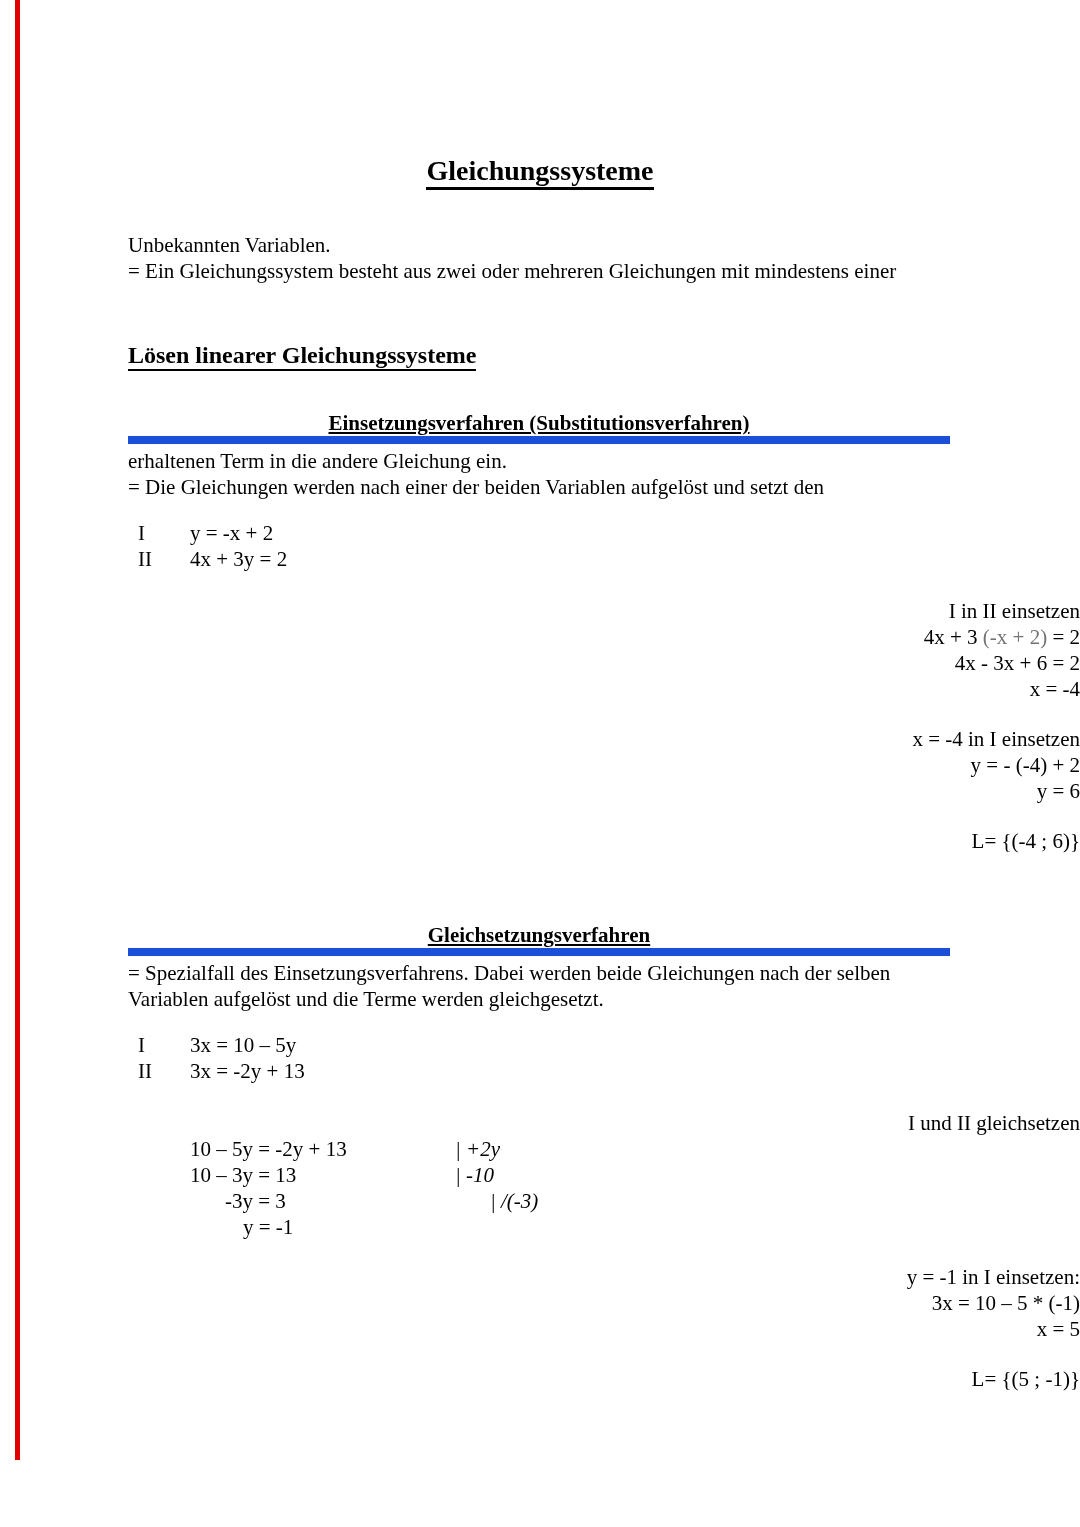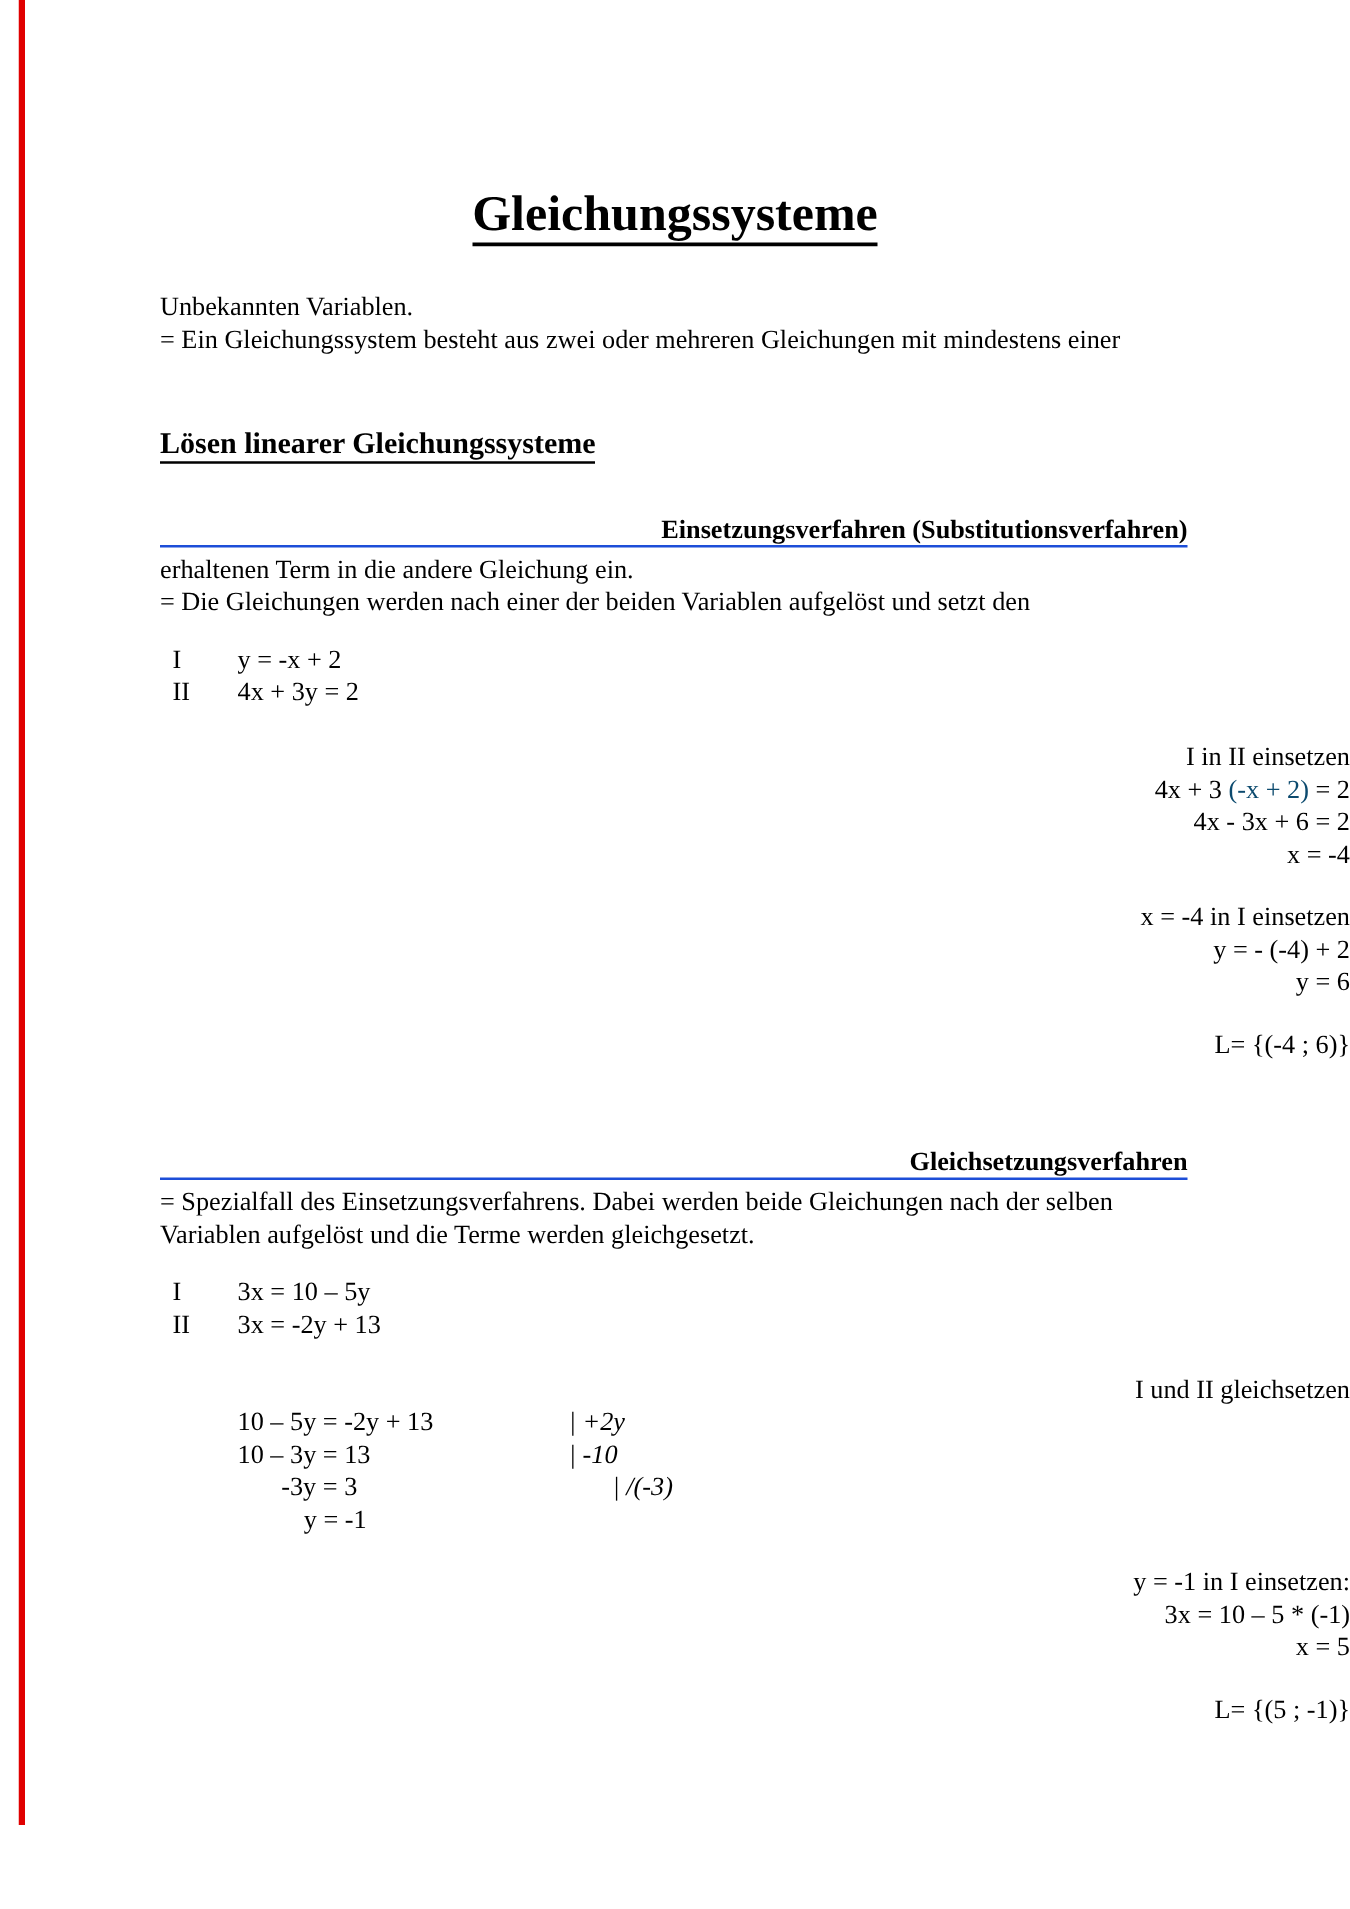--- a/index.html
+++ b/index.html
@@ -22,21 +22,21 @@
     background: #e00000;
   }
   .content {
     position: absolute;
     left: 0; top: 0;
     width: 1080px;
   }
   .title {
     margin: 152px 0 0 0;
     text-align: center;
-    font-size: 40px;
+    font-size: 28px;
     line-height: 38px;
     font-weight: bold;
   }
   .title .u {
     border-bottom: 3px solid #000;
     padding-bottom: 1px;
   }
   .body-block { margin: 0; padding: 0; }
   .body-line {
     margin: 0 0 0 128px;
@@ -53,44 +53,45 @@
   .main-heading .u2 {
     border-bottom: 2px solid #000;
     padding-bottom: 1px;
   }
   .section { margin: 0; }
   .section-1 { margin-top: 40px; }
   .section-2 { margin-top: 68px; }
   .section-head {
     margin-left: 128px;
     width: 822px;
-    border-bottom: 2px solid #1d4ed8;
-    text-align: right;
+    border-bottom: 8px solid #1d4ed8;
+    text-align: center;
     font-size: 21px;
     line-height: 26px;
     font-weight: bold;
+    text-decoration: underline;
   }
   .section-desc { margin-top: 4px; }
   .system { margin-top: 20px; }
   .sys-row {
     display: flex;
     margin-left: 138px;
     font-size: 21px;
     line-height: 26px;
   }
   .numeral { width: 52px; }
   .steps {
     margin-left: 190px;
     font-size: 21px;
     line-height: 26px;
   }
   .steps-gap { margin-top: 26px; }
   .block-gap { margin-top: 24px; }
   .line { white-space: pre; text-align: right; }
-  .red-term { color: #0c4a6e; }
+  .red-term { color: #737373; }
   .indent-x4 { padding-left: 90px; }   
   .indent-x5 { padding-left: 8px; }    
   .calc-row { display: flex; align-items: center; }
   .calc-eq { width: 265px; white-space: pre; }
   .calc-eq.ind1 { padding-left: 35px; }
   .calc-eq.ind2 { padding-left: 53px; }
   .calc-op { white-space: pre; font-style: italic; }
 </style>
 </head>
 <body>

